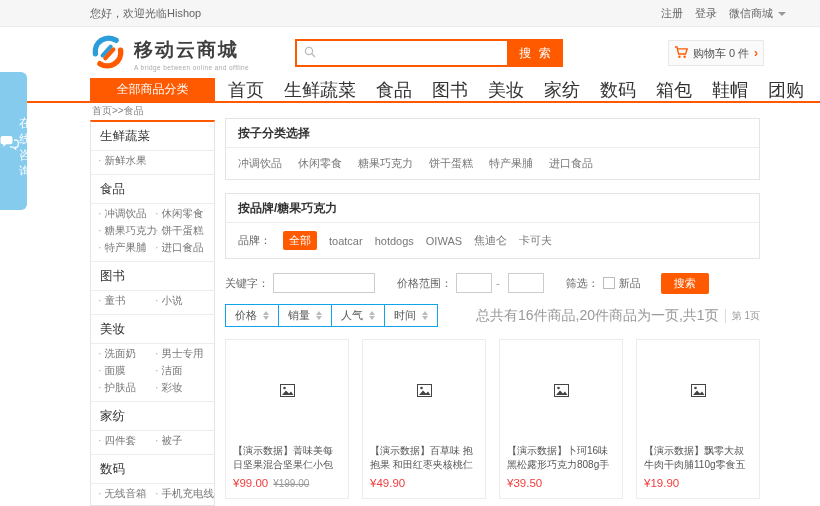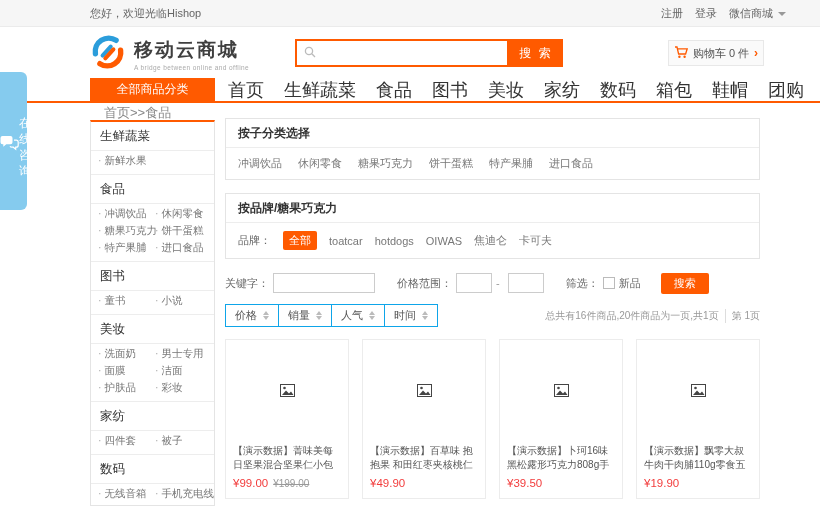--- a/index.html
+++ b/index.html
@@ -25,21 +25,21 @@
   .cart{position:absolute;left:668px;top:13px;width:96px;height:26px;background:#fafafa;
         border:1px solid #e8e8e8;box-sizing:border-box;display:flex;align-items:center;
         justify-content:center;gap:5px;font-size:11px;color:#555;cursor:pointer}
   .cart-arrow{color:var(--accent);font-size:12px;font-weight:bold}
   .nav{position:absolute;top:78px;left:0;width:820px;height:23px;border-bottom:2px solid var(--accent)}
   .allcat{position:absolute;left:90px;top:0;width:125px;height:23px;background:var(--accent);
           color:#fff;font-size:12px;display:flex;align-items:center;justify-content:center;cursor:pointer}
   .nav-items{position:absolute;left:228px;top:0;height:23px;display:flex;gap:20px;align-items:center;
              font-size:18px;color:#333}
   .nav-item{cursor:pointer;white-space:nowrap}
-  .breadcrumb{position:absolute;top:104px;left:104px;font-size:13px;color:#888}
+  .breadcrumb{position:absolute;top:104px;left:92px;font-size:10px;color:#888}
   .sidebar{position:absolute;left:90px;top:120px;width:125px;box-sizing:border-box;background:#fff;
            border:1px solid #e4e4e4;border-top:2px solid var(--accent);overflow:hidden;max-height:386px}
   .sidebar>div+div{border-top:1px solid #ededed}
   .side-title{padding:6px 9px 5px;font-size:12.5px;color:#333;cursor:pointer}
   .side-items{padding:3px 7px 6px;display:grid;grid-template-columns:57px auto;row-gap:3px;
               font-size:10.5px;color:#777}
   .side-item{cursor:pointer;white-space:nowrap}
   .side-item::before{content:"· ";color:#aaa}
   .main{position:absolute;left:225px;top:118px;width:535px}
   .fbox{border:1px solid #e4e4e4;margin-bottom:13px;background:#fff}
@@ -60,21 +60,21 @@
   .search-small-btn{background:var(--accent);color:#fff;font-size:11px;padding:3px 13px;border-radius:2px;
             margin-left:20px;cursor:pointer}
   .sortrow{display:flex;align-items:center}
   .sort-btn{display:flex;align-items:center;gap:6px;border:1px solid #0ea5e9;padding:3px 9px;
             font-size:11px;color:#555;cursor:pointer;margin-right:-1px;background:#fff}
   .sort-arrows{display:flex;flex-direction:column;gap:1px}
   .tri-up{width:0;height:0;border-left:3px solid transparent;border-right:3px solid transparent;
           border-bottom:4px solid #bbb}
   .tri-down{width:0;height:0;border-left:3px solid transparent;border-right:3px solid transparent;
           border-top:4px solid #bbb}
-  .sort-summary{margin-left:auto;font-size:10px;color:#999}
+  .sort-summary{margin-left:auto;font-size:14px;color:#999}
   .page-indicator{font-size:10px;color:#999;margin-left:6px;border-left:1px solid #ddd;padding-left:6px}
   .grid{display:flex;gap:13px;margin-top:12px}
   .card{width:124px;border:1px solid #ececec;box-sizing:border-box;background:#fff;cursor:pointer}
   .card-img{height:104px;display:flex;align-items:center;justify-content:center}
   .card-title{padding:0 7px;font-size:10px;color:#555;line-height:14px;height:28px;overflow:hidden}
   .card-price{padding:5px 7px 9px;font-size:11.5px;color:var(--price)}
   .orig{color:#999;text-decoration:line-through;font-size:10px;margin-left:5px}
   .chat{position:absolute;left:0;top:72px;width:27px;height:138px;background:#85cbee;
         border-radius:0 6px 6px 0;display:flex;flex-direction:row;align-items:center;
         padding-top:7px;box-sizing:border-box;cursor:pointer;z-index:5}

